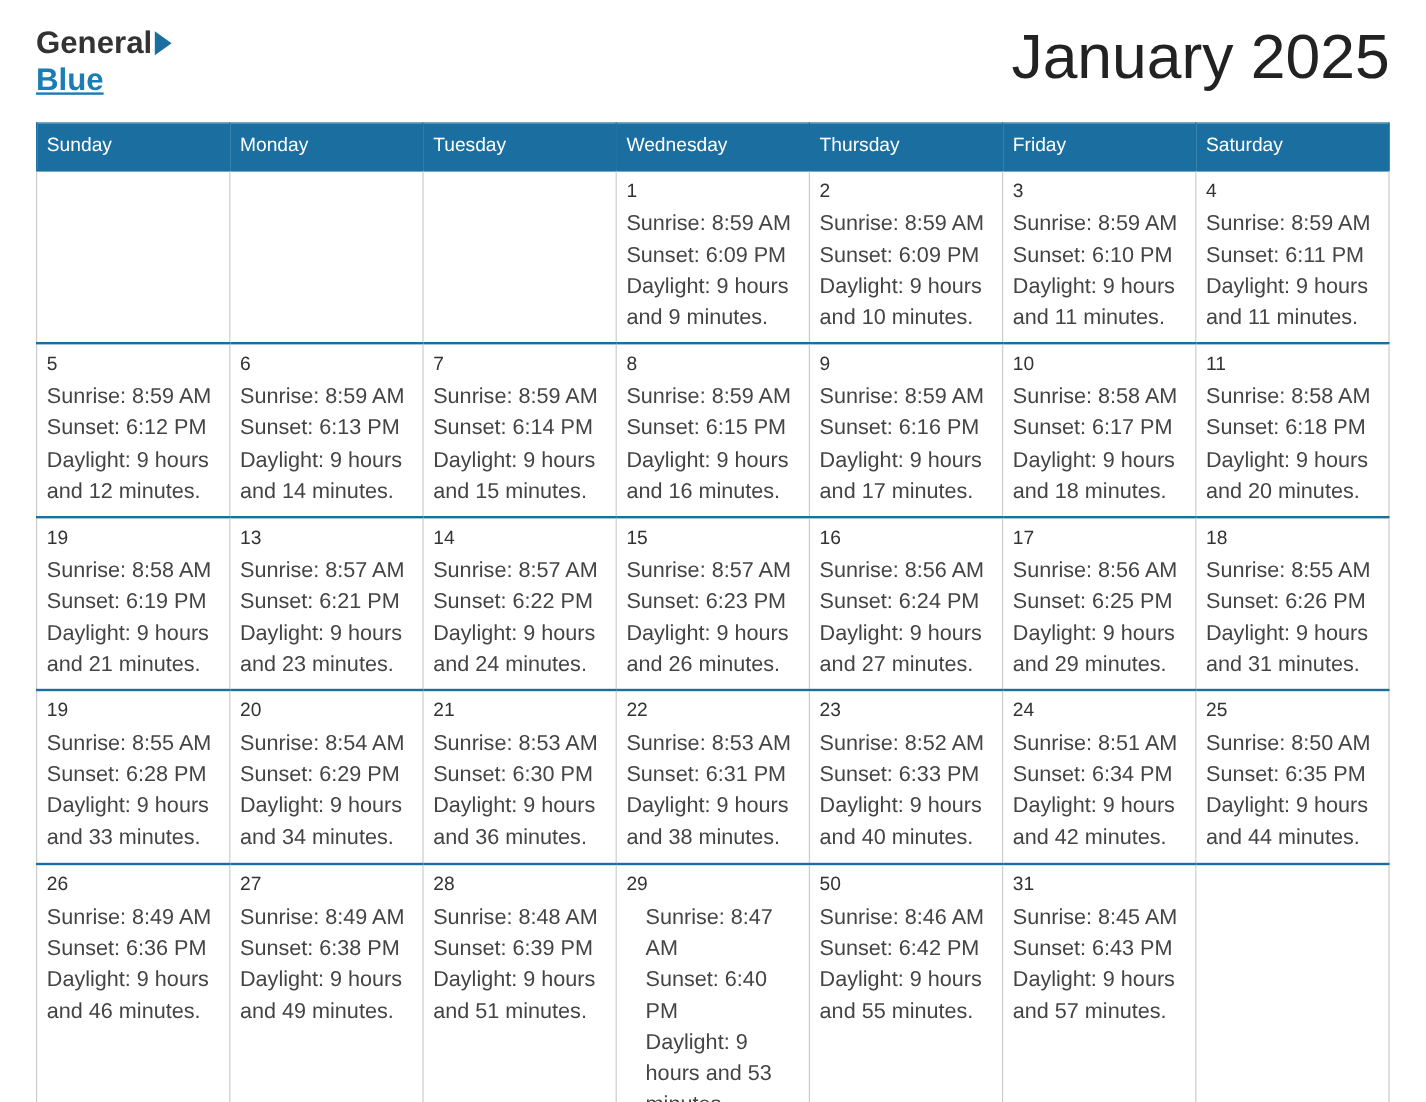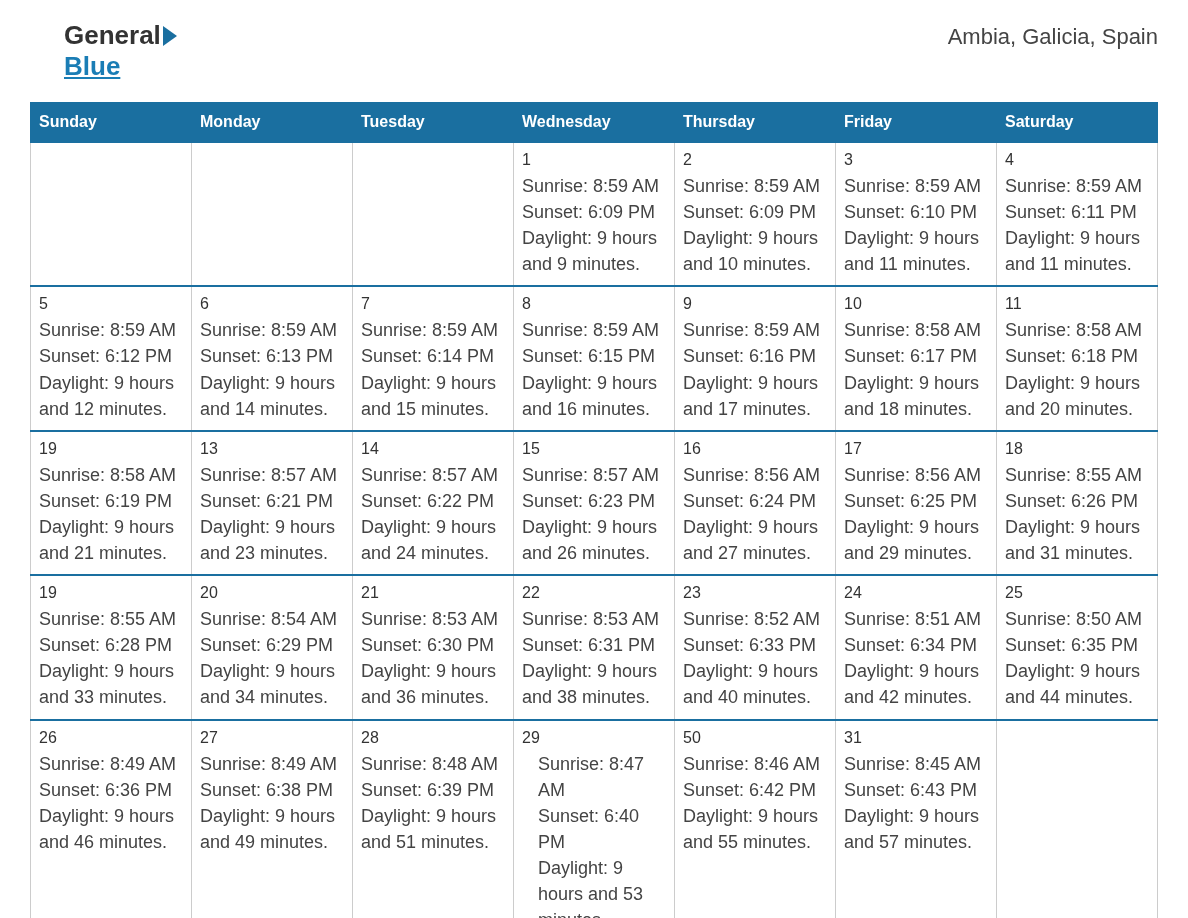--- a/index.html
+++ b/index.html
@@ -8,21 +8,20 @@
       background: #fff;
       width: 1188px;
       min-height: 918px;
       padding: 20px 30px;
     }
     .header {
       display: flex;
       justify-content: space-between;
       align-items: flex-start;
       margin-bottom: 20px;
-      margin-left: 34px;
     }
     .logo {
       display: flex;
       flex-direction: column;
       align-items: flex-start;
     }
     .logo-text {
       display: flex;
       align-items: center;
       font-size: 26px;
@@ -65,21 +64,21 @@
       width: 100%;
       border-collapse: collapse;
       border: 1px solid #999;
     }
     .calendar th {
       background-color: #1a6fa0;
       color: #fff;
       padding: 10px 8px;
       text-align: left;
       font-size: 16px;
-      font-weight: bold;
+      font-weight: normal;
       border: 1px solid #1a6fa0;
     }
     .calendar td {
       vertical-align: top;
       padding: 8px;
       border: 1px solid #ccc;
       width: calc(100% / 7);
       min-height: 120px;
       font-size: 13px;
       color: #333;
@@ -107,21 +106,21 @@
 
 <div class="header">
   <div class="logo">
     <div class="logo-text">
       <span class="logo-general">General</span>
       <span class="logo-arrow"></span>
     </div>
     <span class="logo-blue">Blue</span>
   </div>
   <div class="title-section">
-    <div class="location">Ambia, Galicia, Spain</div>
+    <div class="month-title">January 2025</div>
   </div>
 </div>
 
 <table class="calendar">
   <thead>
     <tr>
     <th>Sunday</th>
         <th>Monday</th>
         <th>Tuesday</th>
         <th>Wednesday</th>

